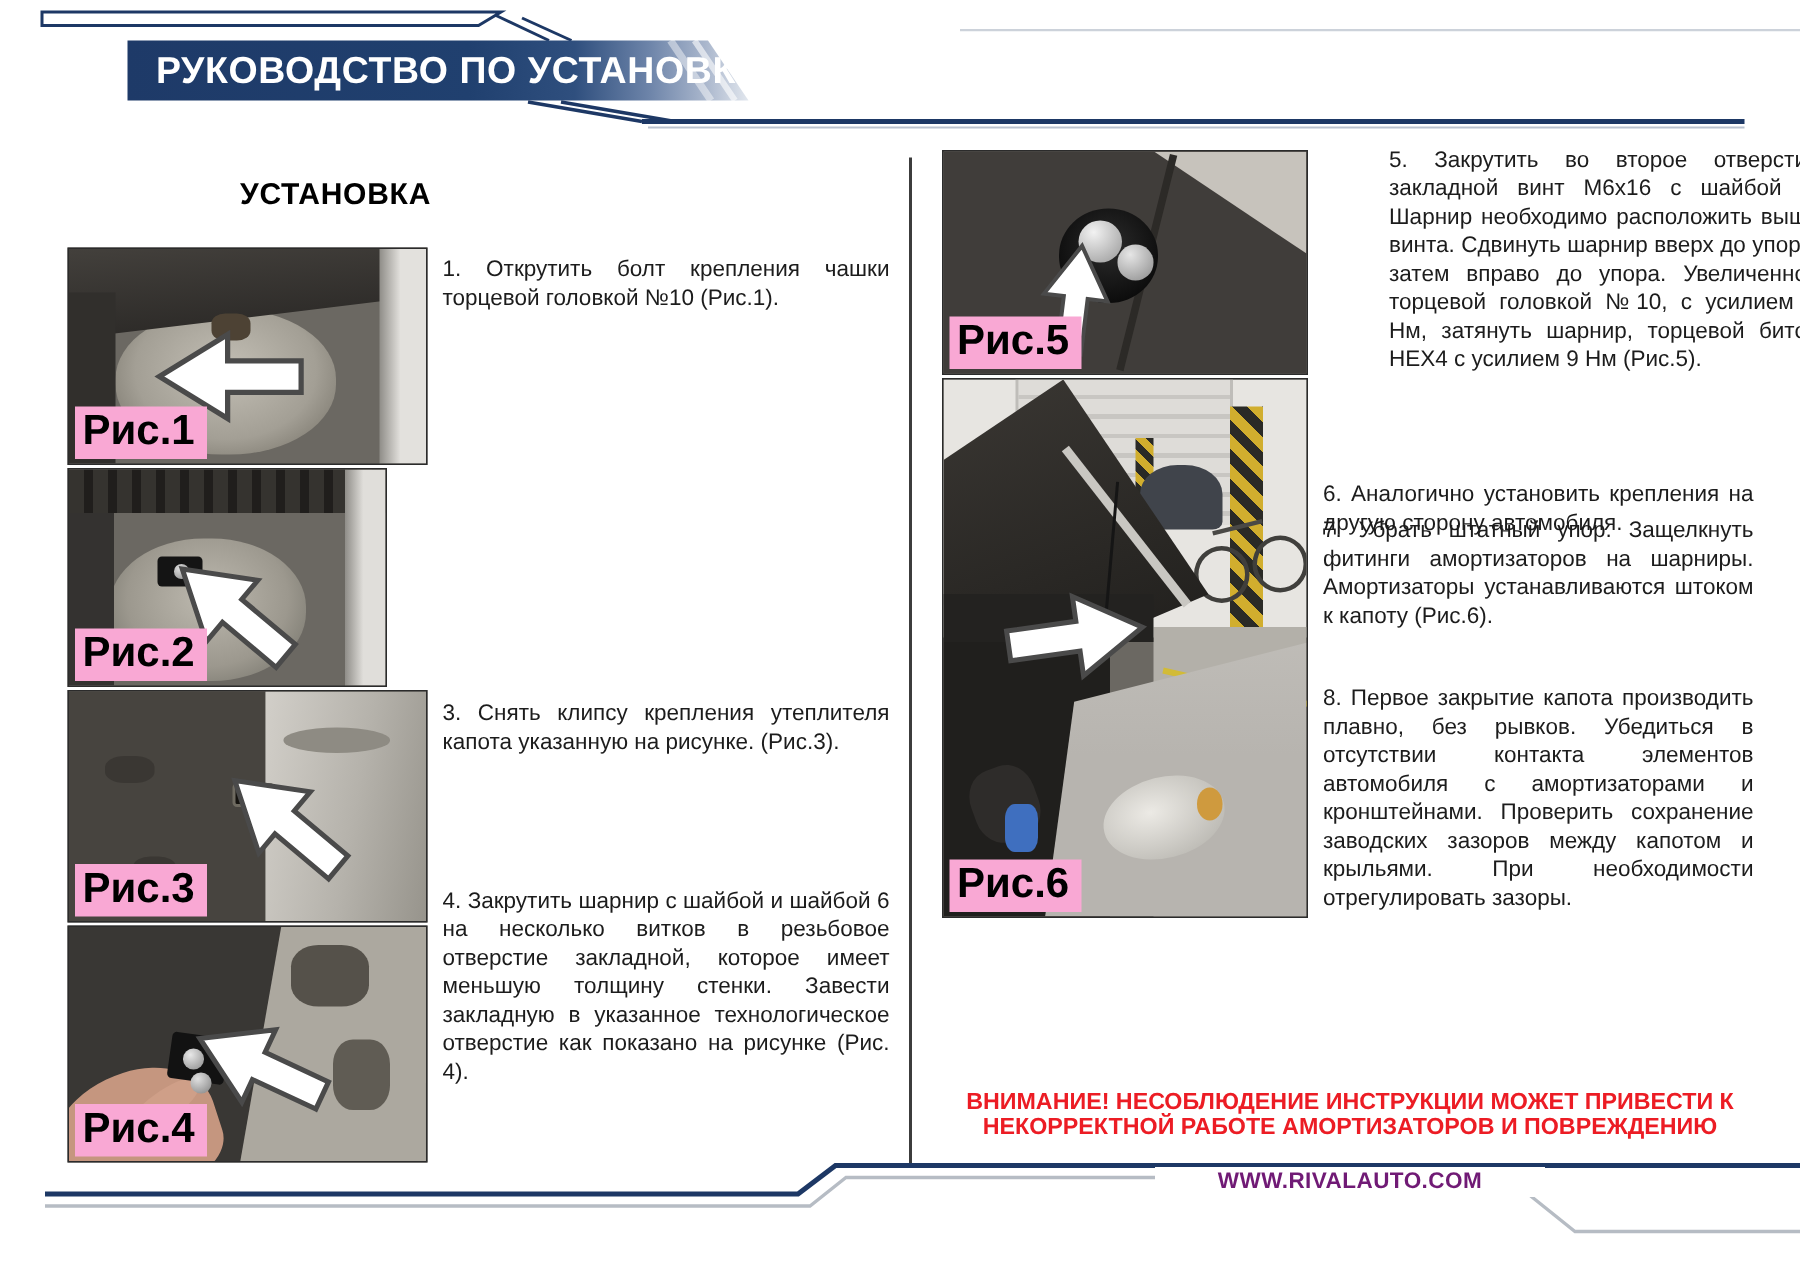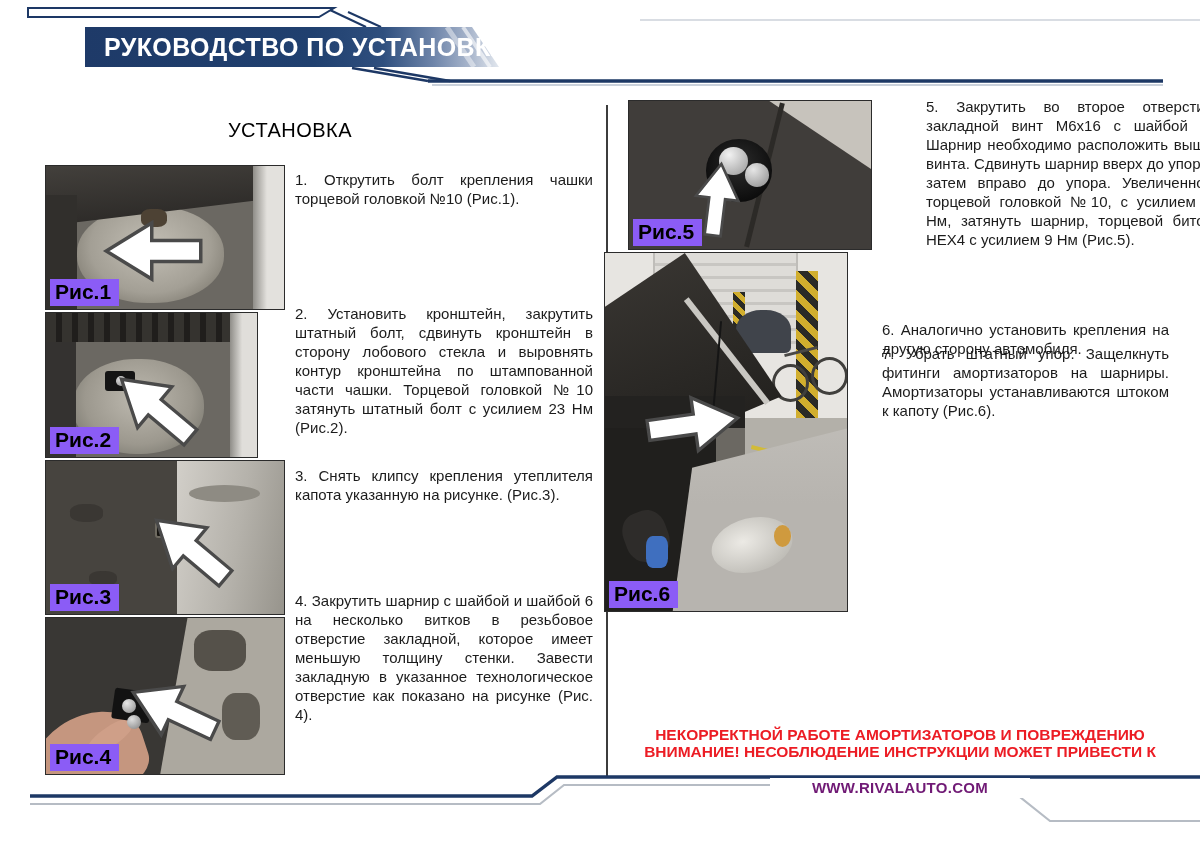--- a/index.html
+++ b/index.html
@@ -3,43 +3,43 @@
 <meta charset="utf-8">
 <style>
   html,body{margin:0;padding:0;background:#fff;}
   .page{position:relative;width:1200px;height:848px;background:#fff;overflow:hidden;
         font-family:"Liberation Sans",sans-serif;}
   
   .hdr-svg{position:absolute;left:0;top:0;}
   .banner-title{position:absolute;left:104px;top:33px;color:#fff;font-size:25px;
         font-weight:700;letter-spacing:.4px;white-space:nowrap;}
   
-  .section-title{position:absolute;left:160px;top:119px;width:260px;text-align:center;
-        font-size:20px;font-weight:400;color:#000;letter-spacing:.5px;}
+  .section-title{position:absolute;left:160px;top:119px;width:260px;
+        font-size:20px;font-weight:700;color:#000;letter-spacing:.5px;}
   .instr{position:absolute;font-size:15px;line-height:19px;text-align:justify;color:#1c1c1c;}
   #instr-1{left:295px;top:170px;width:298px;}
   #instr-2{left:295px;top:304px;width:298px;}
   #instr-3{left:295px;top:466px;width:298px;}
   #instr-4{left:295px;top:591px;width:298px;}
   #instr-5{left:926px;top:97px;width:287px;}
   #instr-6{left:882px;top:273px;width:287px;margin-top:47px;}
   #instr-7{left:882px;top:344px;width:287px;}
   #instr-8{left:882px;top:456px;width:287px;}
   .divider{position:absolute;left:606px;top:105px;width:2px;height:673px;background:#3c3c3c;}
   
   .photo{position:absolute;overflow:hidden;background:#6b6862;border:1px solid #2b2b2b;
          box-sizing:border-box;}
   #fig1{left:45px;top:165px;width:240px;height:145px;}
   #fig2{left:45px;top:312px;width:213px;height:146px;}
   #fig3{left:45px;top:460px;width:240px;height:155px;}
   #fig4{left:45px;top:617px;width:240px;height:158px;}
   #fig5{left:628px;top:100px;width:244px;height:150px;}
-  #fig6{left:604px;top:252px;width:244px;height:360px;}
-  .fig-label{position:absolute;left:4px;bottom:3px;background:#8b5cf6;color:#000;
-        font-weight:700;font-size:21px;line-height:1.1;padding:1px 8px 3px 5px;z-index:9;}
+  #fig6{left:628px;top:252px;width:244px;height:360px;}
+  .fig-label{position:absolute;left:4px;bottom:3px;background:#f9a8d4;color:#000;
+        font-weight:700;font-size:28px;line-height:1.1;padding:1px 8px 3px 5px;z-index:9;}
   .arr{position:absolute;z-index:8;}
   .abs{position:absolute;}
   .speckle{background-image:radial-gradient(rgba(255,255,255,.09) 1px,transparent 1.5px);
         background-size:6px 6px;}
   
   .f1-top{left:0;top:0;width:100%;height:42%;background:linear-gradient(175deg,#43403c,#262422);
         clip-path:polygon(0 0,100% 0,100% 52%,0 100%);}
   .f1-fender{right:0;top:0;width:13%;height:100%;background:linear-gradient(90deg,#8f8d88,#e3e1dd 45%);}
   .f1-left{left:0;top:20%;width:13%;height:80%;background:#312f2c;}
   .f1-cup{left:13%;top:28%;width:62%;height:68%;border-radius:48%;
@@ -150,26 +150,26 @@
     <line x1="428" y1="81" x2="1163" y2="81" stroke="#1d3865" stroke-width="3.4"></line>
     <line x1="432" y1="85" x2="1163" y2="85" stroke="#b9c2cf" stroke-width="1.3"></line>
   </svg>
   <div class="banner-title">РУКОВОДСТВО ПО УСТАНОВКА</div>
 
   <div class="section-title">УСТАНОВКА</div>
 
   <div class="divider"></div>
 
   <div class="instr" id="instr-1">1. Открутить болт крепления чашки торцевой головкой №10 (Рис.1).</div>
-  <div class="instr" id="instr-2">2. Установить кронштейн, закрутить штатный болт, сдвинуть кронштейн в сторону лобового стекла и выровнять контур кронштейна по штампованной части чашки. Торцевой головкой №10 затянуть штатный болт с усилием 23 Нм (Рис.2).</div>
   <div class="instr" id="instr-3">3. Снять клипсу крепления утеплителя капота указанную на рисунке. (Рис.3).</div>
   <div class="instr" id="instr-4">4. Закрутить шарнир с шайбой и шайбой 6 на несколько витков в резьбовое отверстие закладной, которое имеет меньшую толщину стенки. Завести закладную в указанное технологическое отверстие как показано на рисунке (Рис. 4).</div>
   <div class="instr" id="instr-5">5. Закрутить во второе отверстие закладной винт М6х16 с шайбой 6. Шарнир необходимо расположить выше винта. Сдвинуть шарнир вверх до упора, затем вправо до упора. Увеличенной торцевой головкой №10, с усилием 9 Нм, затянуть шарнир, торцевой битой HEX4 с усилием 9 Нм (Рис.5).</div>
   <div class="instr" id="instr-6">6. Аналогично установить крепления на другую сторону автомобиля.</div>
   <div class="instr" id="instr-7">7. Убрать штатный упор. Защелкнуть фитинги амортизаторов на шарниры. Амортизаторы устанавливаются штоком к капоту (Рис.6).</div>
+  <div class="instr" id="instr-8">8. Первое закрытие капота производить плавно, без рывков. Убедиться в отсутствии контакта элементов автомобиля с амортизаторами и кронштейнами. Проверить сохранение заводских зазоров между капотом и крыльями. При необходимости отрегулировать зазоры.</div>
 
   <div class="photo" id="fig1">
     <div class="abs f1-cup"></div>
     <div class="abs f1-top"></div>
     <div class="abs f1-left"></div>
     <div class="abs f1-fender"></div>
     <div class="abs f1-hole"></div>
     <svg class="arr" style="left:55px;top:50px;width:105px;transform:rotate(180deg);" viewBox="0 0 60 40">
         <path d="M3 14 H31 V4 L57 20 L31 36 V26 H3 Z" fill="#ffffff" stroke="#4a4a4a" stroke-width="2"></path>
       </svg>
@@ -252,22 +252,22 @@
     <div class="abs f6-body"></div>
     <div class="abs f6-hl"></div>
     <div class="abs f6-amber"></div>
     <svg class="arr" style="left:38px;top:138px;width:100px;transform:rotate(-8deg);" viewBox="0 0 60 40">
         <path d="M3 14 H31 V4 L57 20 L31 36 V26 H3 Z" fill="#ffffff" stroke="#4a4a4a" stroke-width="2"></path>
       </svg>
     <div class="fig-label">Рис.6</div>
   </div>
 
   <div class="warning">
+    <div style="color: rgb(236, 28, 36);">ВНИМАНИЕ! НЕСОБЛЮДЕНИЕ ИНСТРУКЦИИ МОЖЕТ ПРИВЕСТИ К</div>
     <div style="color: rgb(236, 28, 36);">НЕКОРРЕКТНОЙ РАБОТЕ АМОРТИЗАТОРОВ И ПОВРЕЖДЕНИЮ</div>
-    <div style="color: rgb(236, 28, 36);">ВНИМАНИЕ! НЕСОБЛЮДЕНИЕ ИНСТРУКЦИИ МОЖЕТ ПРИВЕСТИ К</div>
     <div style="color: rgb(236, 28, 36); margin-top: 16px;">АВТОМОБИЛЯ!</div>
   </div>
 
   <svg class="ftr-svg" width="1200" height="78" viewBox="0 0 1200 78">
     <polyline points="30,26 532,26 557,7 1200,7" fill="none" stroke="#1d3865" stroke-width="3.4"></polyline>
     <polyline points="30,34 540,34 564,15 1005,15 1050,51 1200,51" fill="none" stroke="#b6bcc4" stroke-width="2.2"></polyline>
   </svg>
   <div class="website" style="color: #701a75;">WWW.RIVALAUTO.COM</div>
 
 </div>

